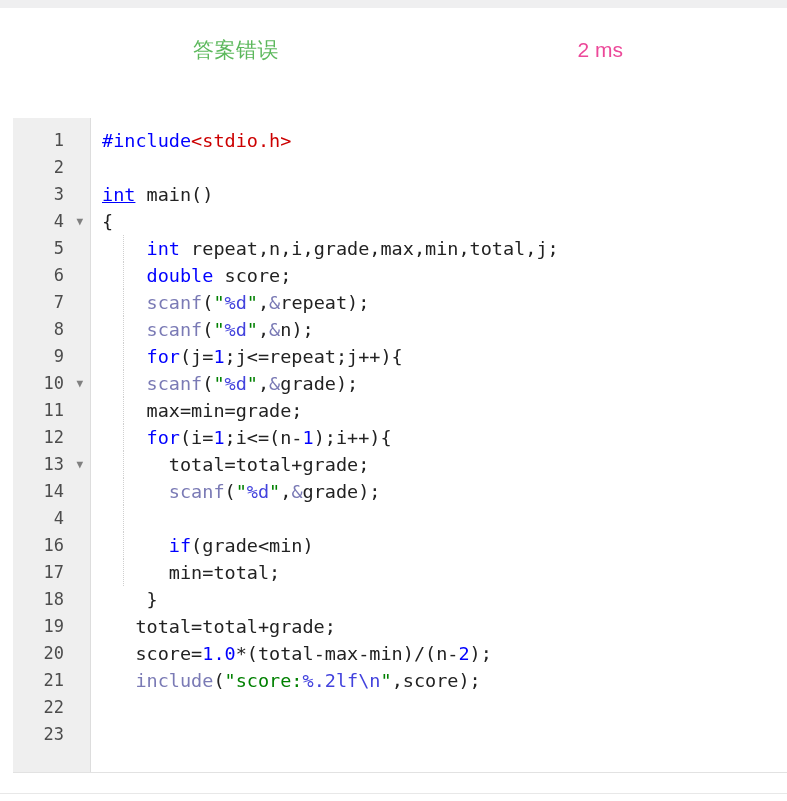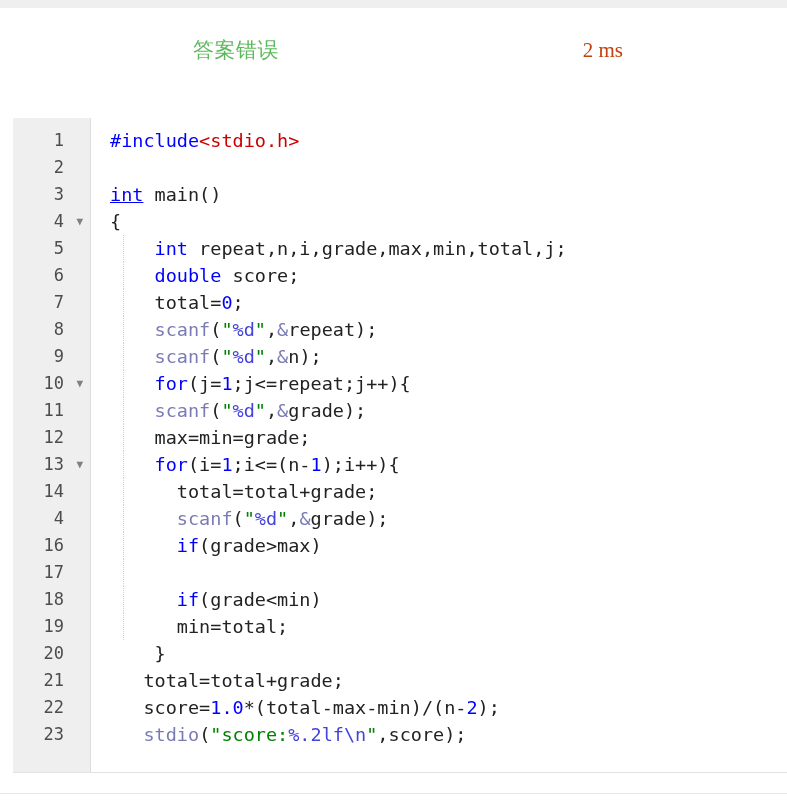--- a/index.html
+++ b/index.html
@@ -46,22 +46,22 @@
     color: #5cb85c;
     font-family: "DejaVu Sans", "Liberation Sans", sans-serif;
     white-space: nowrap;
     letter-spacing: 0.5px;
   }
   .runtime {
     position: absolute;
     right: 7px; top: 0;
     font-size: 21px;
     line-height: 44px;
-    color: #c2410c;
-    font-family: Liberation Serif, serif;
+    color: #ec4899;
+    font-family: Liberation Sans, sans-serif;
     white-space: nowrap;
   }
 
   
   .editor {
     position: absolute;
     left: 13px; top: 118px;
     width: 774px;
     height: 654px;
     background: #ffffff;
@@ -114,21 +114,21 @@
     width: 695px;
   }
   .cline {
     position: relative;
     height: 27px;
     line-height: 27px;
     font-family: "DejaVu Sans Mono", "Liberation Mono", monospace;
     font-size: 18.5px;
     color: #222222;
     white-space: pre;
-    padding-left: 18px;
+    padding-left: 10px;
     letter-spacing: 0px;
   }
   
   .guide {
     position: absolute;
     top: 0;
     width: 0px;
     height: 27px;
     border-left: 1px dotted #cfcfcf;
   }
@@ -213,53 +213,51 @@
         <div class="cline"></div>
 
         <div class="cline"><span class="kwu">int</span><span class="pun"> main()</span></div>
 
         <div class="cline"><span class="pun">{</span></div>
 
         <div class="cline"><span class="guide g1"></span><span class="pun">    </span><span class="kw">int</span><span class="pun"> repeat,n,i,grade,max,min,total,j;</span></div>
 
         <div class="cline"><span class="guide g1"></span><span class="pun">    </span><span class="kw">double</span><span class="pun"> score;</span></div>
 
-        <div class="cline"><span class="guide g1"></span><span class="pun">    total=</span><span class="num">0</span><span class="pun">;</span></div>
 
         <div class="cline"><span class="guide g1"></span><span class="pun">    </span><span class="fn">scanf</span><span class="pun">(</span><span class="strq">"</span><span class="fmt">%d</span><span class="strq">"</span><span class="pun">,</span><span class="amp">&amp;</span><span class="pun">repeat);</span></div>
 
         <div class="cline"><span class="guide g1"></span><span class="pun">    </span><span class="fn">scanf</span><span class="pun">(</span><span class="strq">"</span><span class="fmt">%d</span><span class="strq">"</span><span class="pun">,</span><span class="amp">&amp;</span><span class="pun">n);</span></div>
 
         <div class="cline"><span class="guide g1"></span><span class="pun">    </span><span class="kw">for</span><span class="pun">(j=</span><span class="num">1</span><span class="pun">;j&lt;=repeat;j++){</span></div>
 
         <div class="cline"><span class="guide g1"></span><span class="pun">    </span><span class="fn">scanf</span><span class="pun">(</span><span class="strq">"</span><span class="fmt">%d</span><span class="strq">"</span><span class="pun">,</span><span class="amp">&amp;</span><span class="pun">grade);</span></div>
 
         <div class="cline"><span class="guide g1"></span><span class="pun">    max=min=grade;</span></div>
 
         <div class="cline"><span class="guide g1"></span><span class="pun">    </span><span class="kw">for</span><span class="pun">(i=</span><span class="num">1</span><span class="pun">;i&lt;=(n-</span><span class="num">1</span><span class="pun">);i++){</span></div>
 
         <div class="cline"><span class="guide g1"></span><span class="pun">      total=total+grade;</span></div>
 
         <div class="cline"><span class="guide g1"></span><span class="pun">      </span><span class="fn">scanf</span><span class="pun">(</span><span class="strq">"</span><span class="fmt">%d</span><span class="strq">"</span><span class="pun">,</span><span class="amp">&amp;</span><span class="pun">grade);</span></div>
 
-        <div class="cline"><span class="guide g1"></span><span class="pun">      </span><span class="kw">if</span><span class="pun">(grade&gt;max)</span></div>
 
         <div class="cline"><span class="guide g1"></span></div>
 
         <div class="cline"><span class="guide g1"></span><span class="pun">      </span><span class="kw">if</span><span class="pun">(grade&lt;min)</span></div>
 
         <div class="cline"><span class="guide g1"></span><span class="pun">      min=total;</span></div>
 
         <div class="cline"><span class="pun">    }</span></div>
 
         <div class="cline"><span class="pun">   total=total+grade;</span></div>
 
         <div class="cline"><span class="pun">   score=</span><span class="num">1.0</span><span class="pun">*(total-max-min)/(n-</span><span class="num">2</span><span class="pun">);</span></div>
 
-        <div class="cline"><span class="pun">   </span><span class="fn">stdio</span><span class="pun">(</span><span class="str">"score:</span><span class="fmt">%.2lf</span><span class="fmt">\n</span><span class="str">"</span><span class="pun">,score);</span></div>
+        <div class="cline"><span class="pun">   </span><span class="fn">include</span><span class="pun">(</span><span class="str">"score:</span><span class="fmt">%.2lf</span><span class="fmt">\n</span><span class="str">"</span><span class="pun">,score);</span></div>
 
       </div>
     </div>
 
   </div>
 
   <div class="bottom-fade"></div>
   <div class="bottom-strip"></div>
 
 </div>

